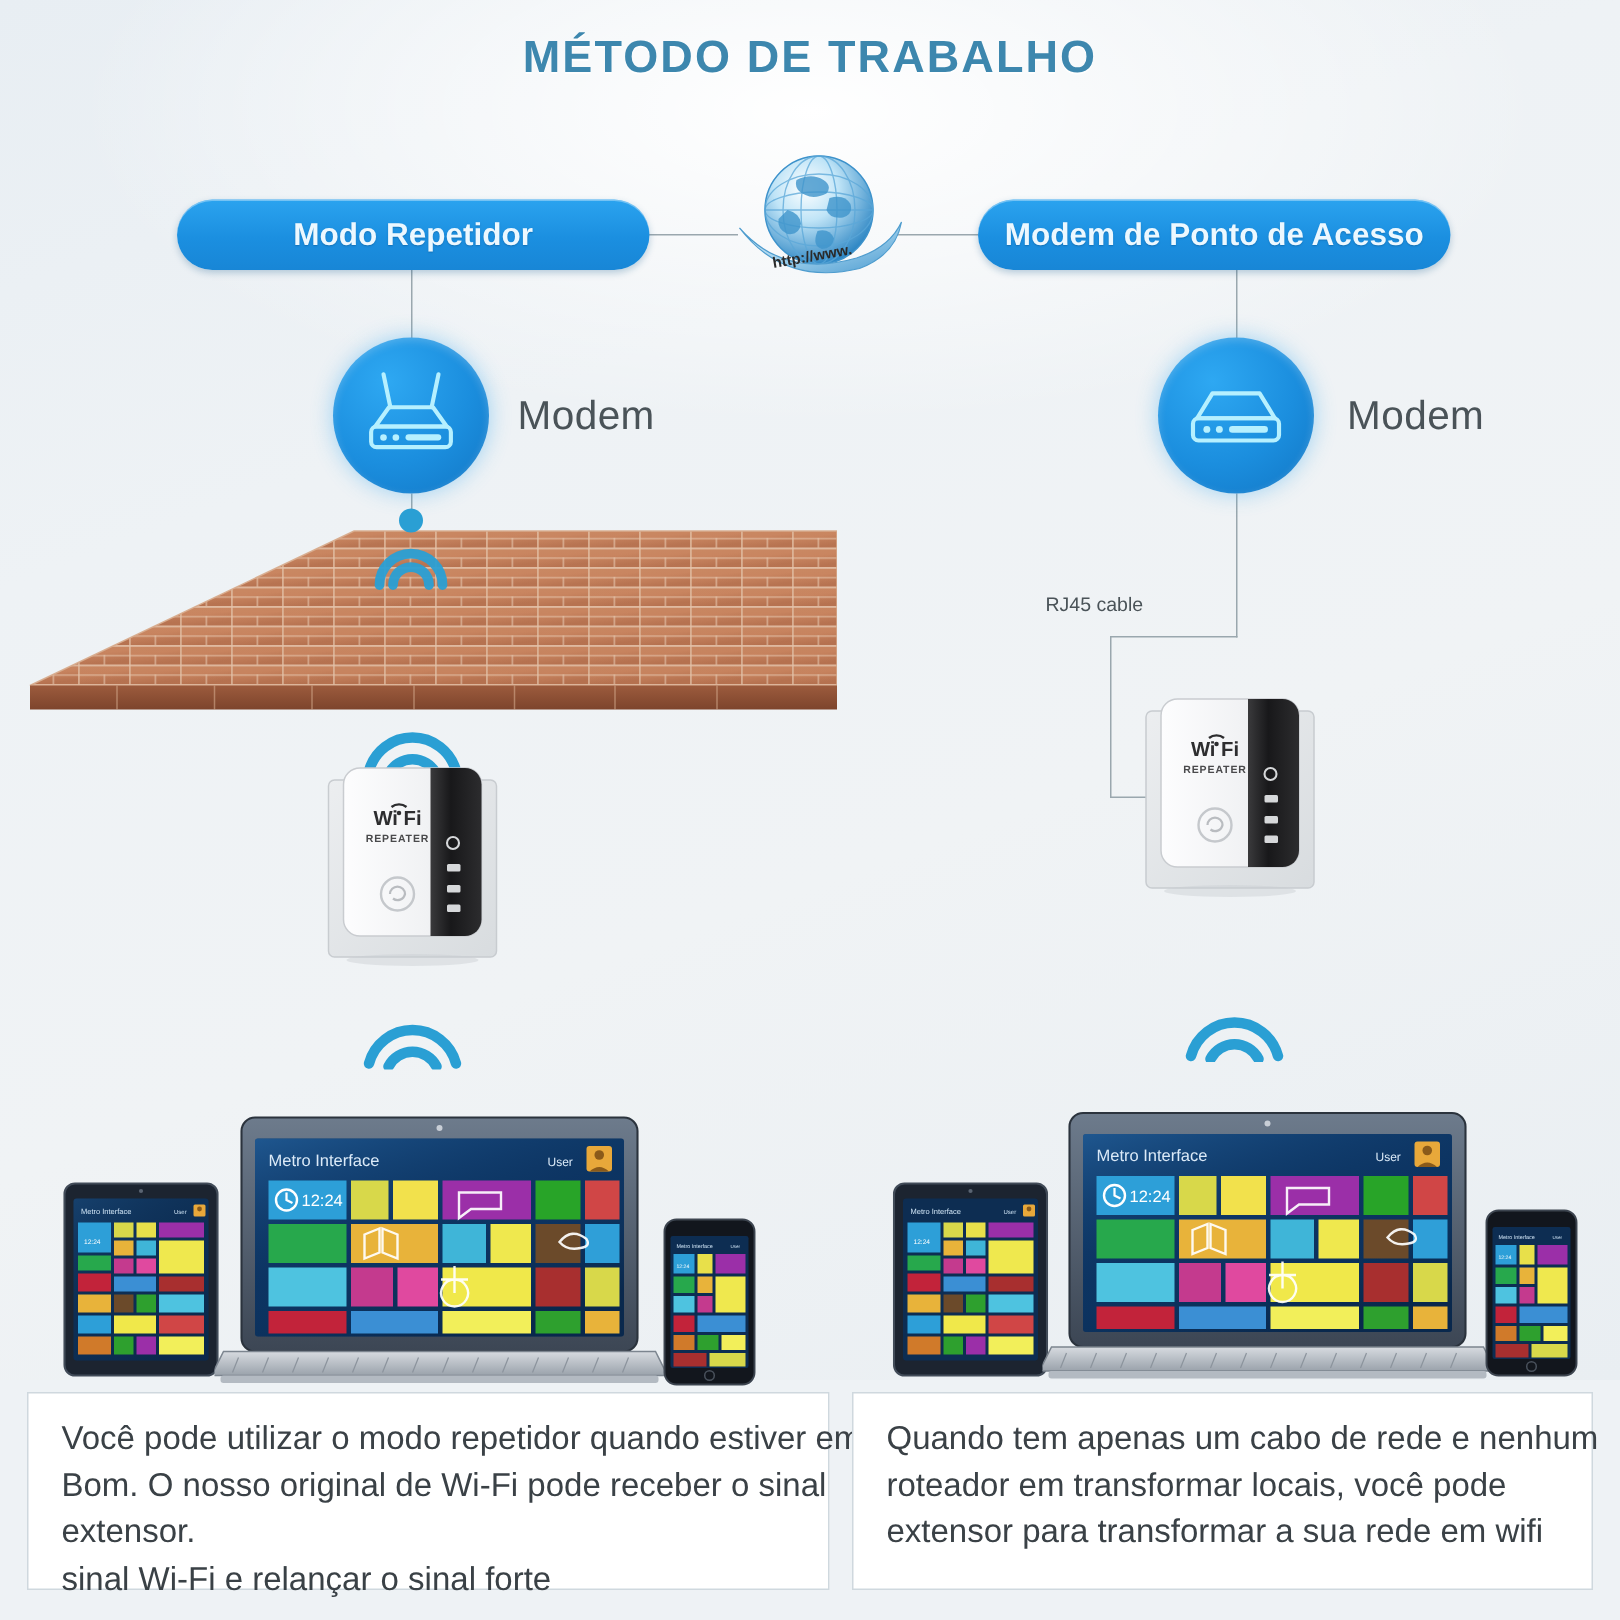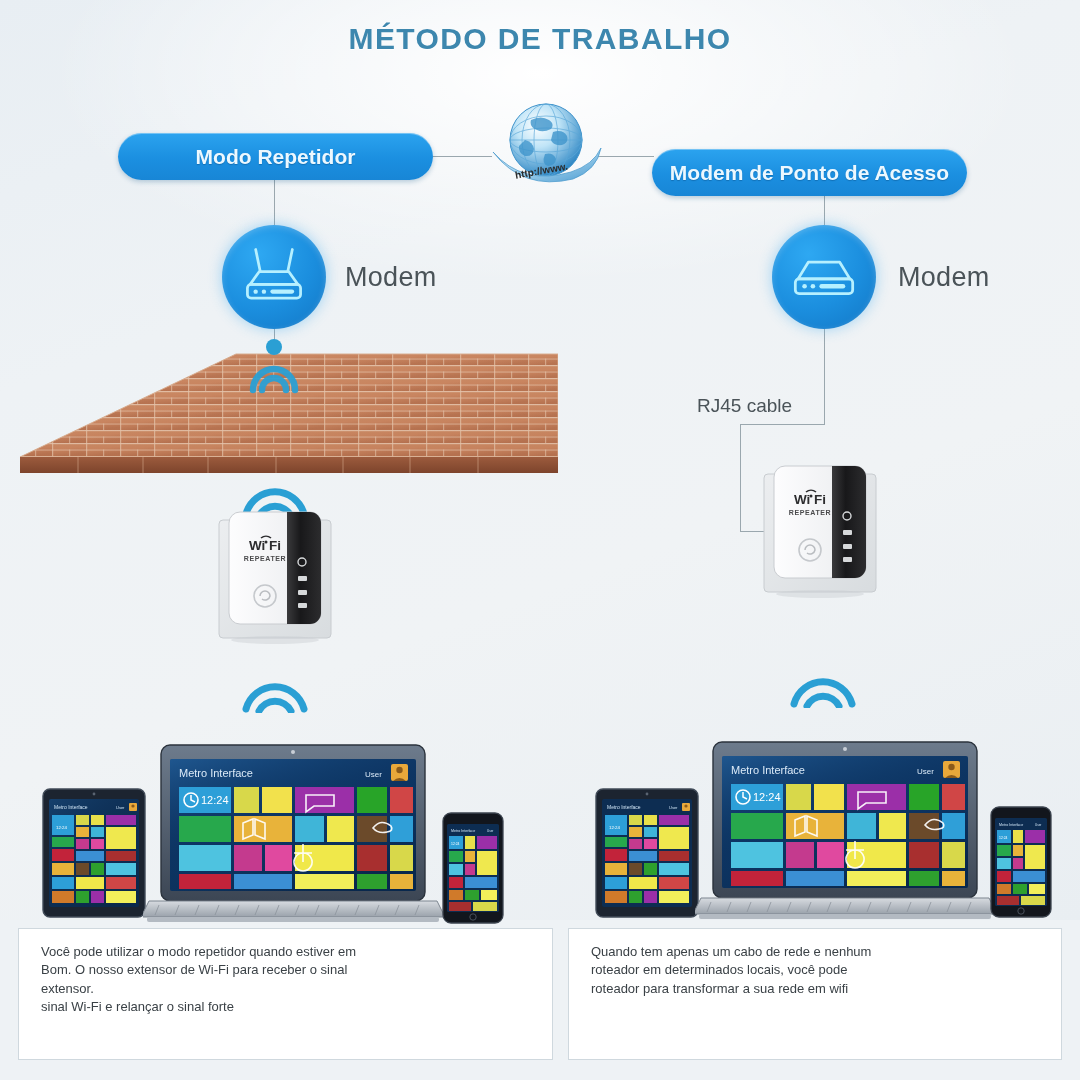--- a/index.html
+++ b/index.html
@@ -42,21 +42,21 @@
     color: #ecf8ff;
     font-size: 21px;
     font-weight: bold;
     display: flex;
     align-items: center;
     justify-content: center;
     box-shadow: 0 2px 5px rgba(20,90,140,.28), inset 0 1px 0 rgba(255,255,255,.35);
     text-shadow: 0 1px 1px rgba(0,60,110,.35);
   }
   #pill-left  { left: 118px; top: 133px; width: 315px; }
-  #pill-right { left: 652px; top: 133px; width: 315px; margin-top: 16px; }
+  #pill-right { left: 652px; top: 133px; width: 315px; }
 
   
   .line-h, .line-v {
     position: absolute;
     background: #9aa7ae;
   }
   .line-h { height: 1.4px; }
   .line-v { width: 1.4px; }
 
   
@@ -84,21 +84,21 @@
     color: #4a5358;
     letter-spacing: .3px;
   }
   #modem-label-left  { left: 345px; top: 262px; }
   #modem-label-right { left: 898px; top: 262px; }
 
   
   #rj45-label {
     position: absolute;
     left: 697px; top: 395px;
-    font-size: 19px;
+    font-size: 13px;
     color: #4a5358;
   }
 
   
   .wifi { position: absolute; }
 
   
   #brick-wall {
     position: absolute;
     left: 18px; top: 352px;
@@ -110,21 +110,21 @@
 
   
   .device { position: absolute; }
 
   
   .caption-box {
     position: absolute;
     background: #ffffff;
     border: 1px solid #cfd8de;
     padding: 14px 16px 10px 22px;
-    font-size: 13px;
+    font-size: 22px;
     line-height: 1.42;
     color: #3a4146;
   }
   #caption-left  { left: 18px;  top: 928px; width: 535px; height: 132px; }
   #caption-right { left: 568px; top: 928px; width: 494px; height: 132px; }
   .caption-line { white-space: pre; }
 </style>
 </head>
 <body>
 
@@ -653,24 +653,24 @@
         <rect x="7" y="90" width="22" height="9" fill="#a82f2f"></rect>
         <rect x="31" y="90" width="24" height="9" fill="#d8d84a"></rect>
       </g>
       <text x="9" y="33" font-family="'Liberation Sans', sans-serif" font-size="3.4" fill="#ffffff">12:24</text>
       <circle cx="31" cy="105" r="3.2" fill="none" stroke="#49515c" stroke-width="1"></circle>
     </svg>
   </div>
 
   <div class="caption-box" id="caption-left">
     <div class="caption-line">Você pode utilizar o modo repetidor quando estiver em</div>
-    <div class="caption-line">Bom. O nosso extensor de Wi-Fi para receber o sinal</div>
+    <div class="caption-line">Bom. O nosso original de Wi-Fi pode receber o sinal</div>
     <div class="caption-line">extensor.</div>
     <div class="caption-line">sinal Wi-Fi e relançar o sinal forte</div>
   </div>
 
   <div class="caption-box" id="caption-right">
     <div class="caption-line">Quando tem apenas um cabo de rede e nenhum</div>
-    <div class="caption-line">roteador em determinados locais, você pode</div>
-    <div class="caption-line">roteador para transformar a sua rede em wifi</div>
+    <div class="caption-line">roteador em transformar locais, você pode</div>
+    <div class="caption-line">extensor para transformar a sua rede em wifi</div>
   </div>
 
 </div>
 
 </body></html>

